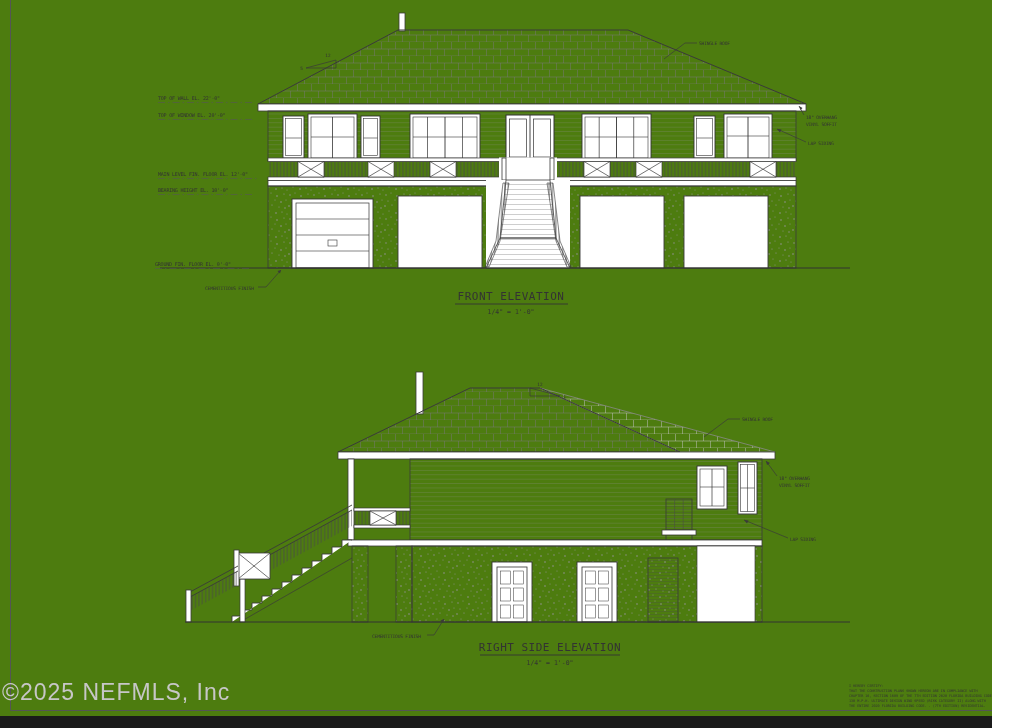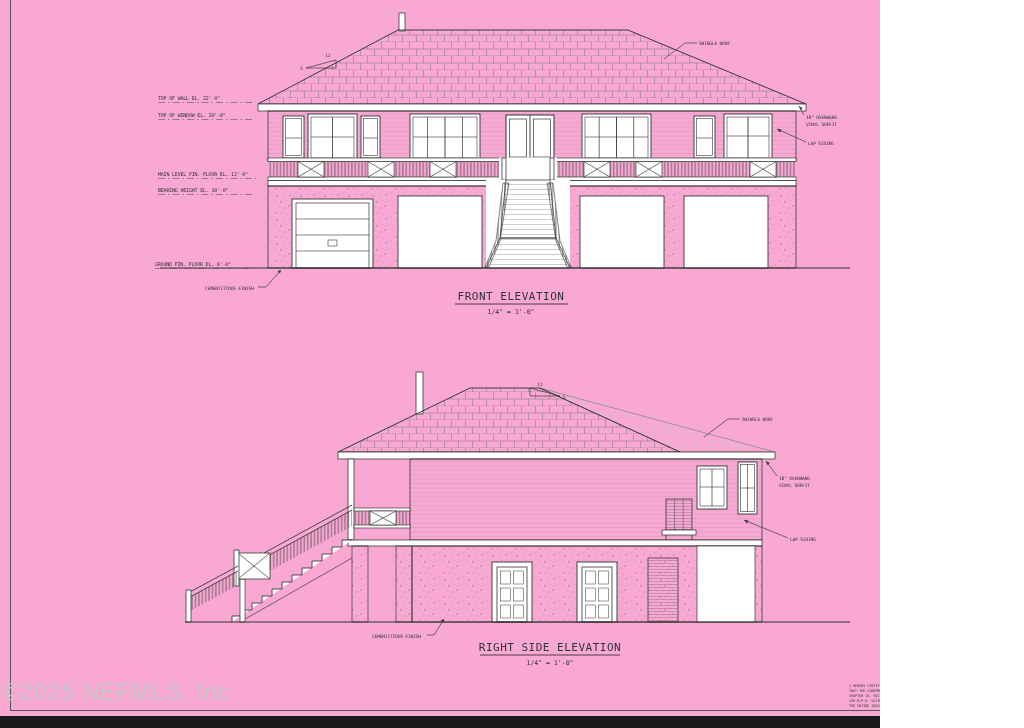--- a/index.html
+++ b/index.html
@@ -1,16 +1,16 @@
 <!DOCTYPE html>
 <html><head>
 <meta charset="utf-8">
 <style>
   html,body{margin:0;padding:0;background:#fff;}
-  .sheet{position:relative;width:880px;height:728px;background:#f9a8d4;overflow:hidden;}
+  .sheet{position:relative;width:992px;height:728px;background:#4d7c0f;overflow:hidden;}
   svg{position:absolute;top:0;left:0;display:block;}
   text{font-family:"DejaVu Sans Mono", monospace;fill:#333;}
   .dim{font-size:5px;letter-spacing:-0.2px;}
   .callout{font-size:4.6px;letter-spacing:-0.2px;}
   .pitch{font-size:4.4px;}
   .title{font-size:11px;letter-spacing:0.5px;}
   .scale{font-size:6.5px;}
   .cert{font-size:3.4px;}
   .wm{font-family:"Liberation Sans", sans-serif;font-size:23px;fill:#c7c7c7;letter-spacing:1px;}
 </style>

